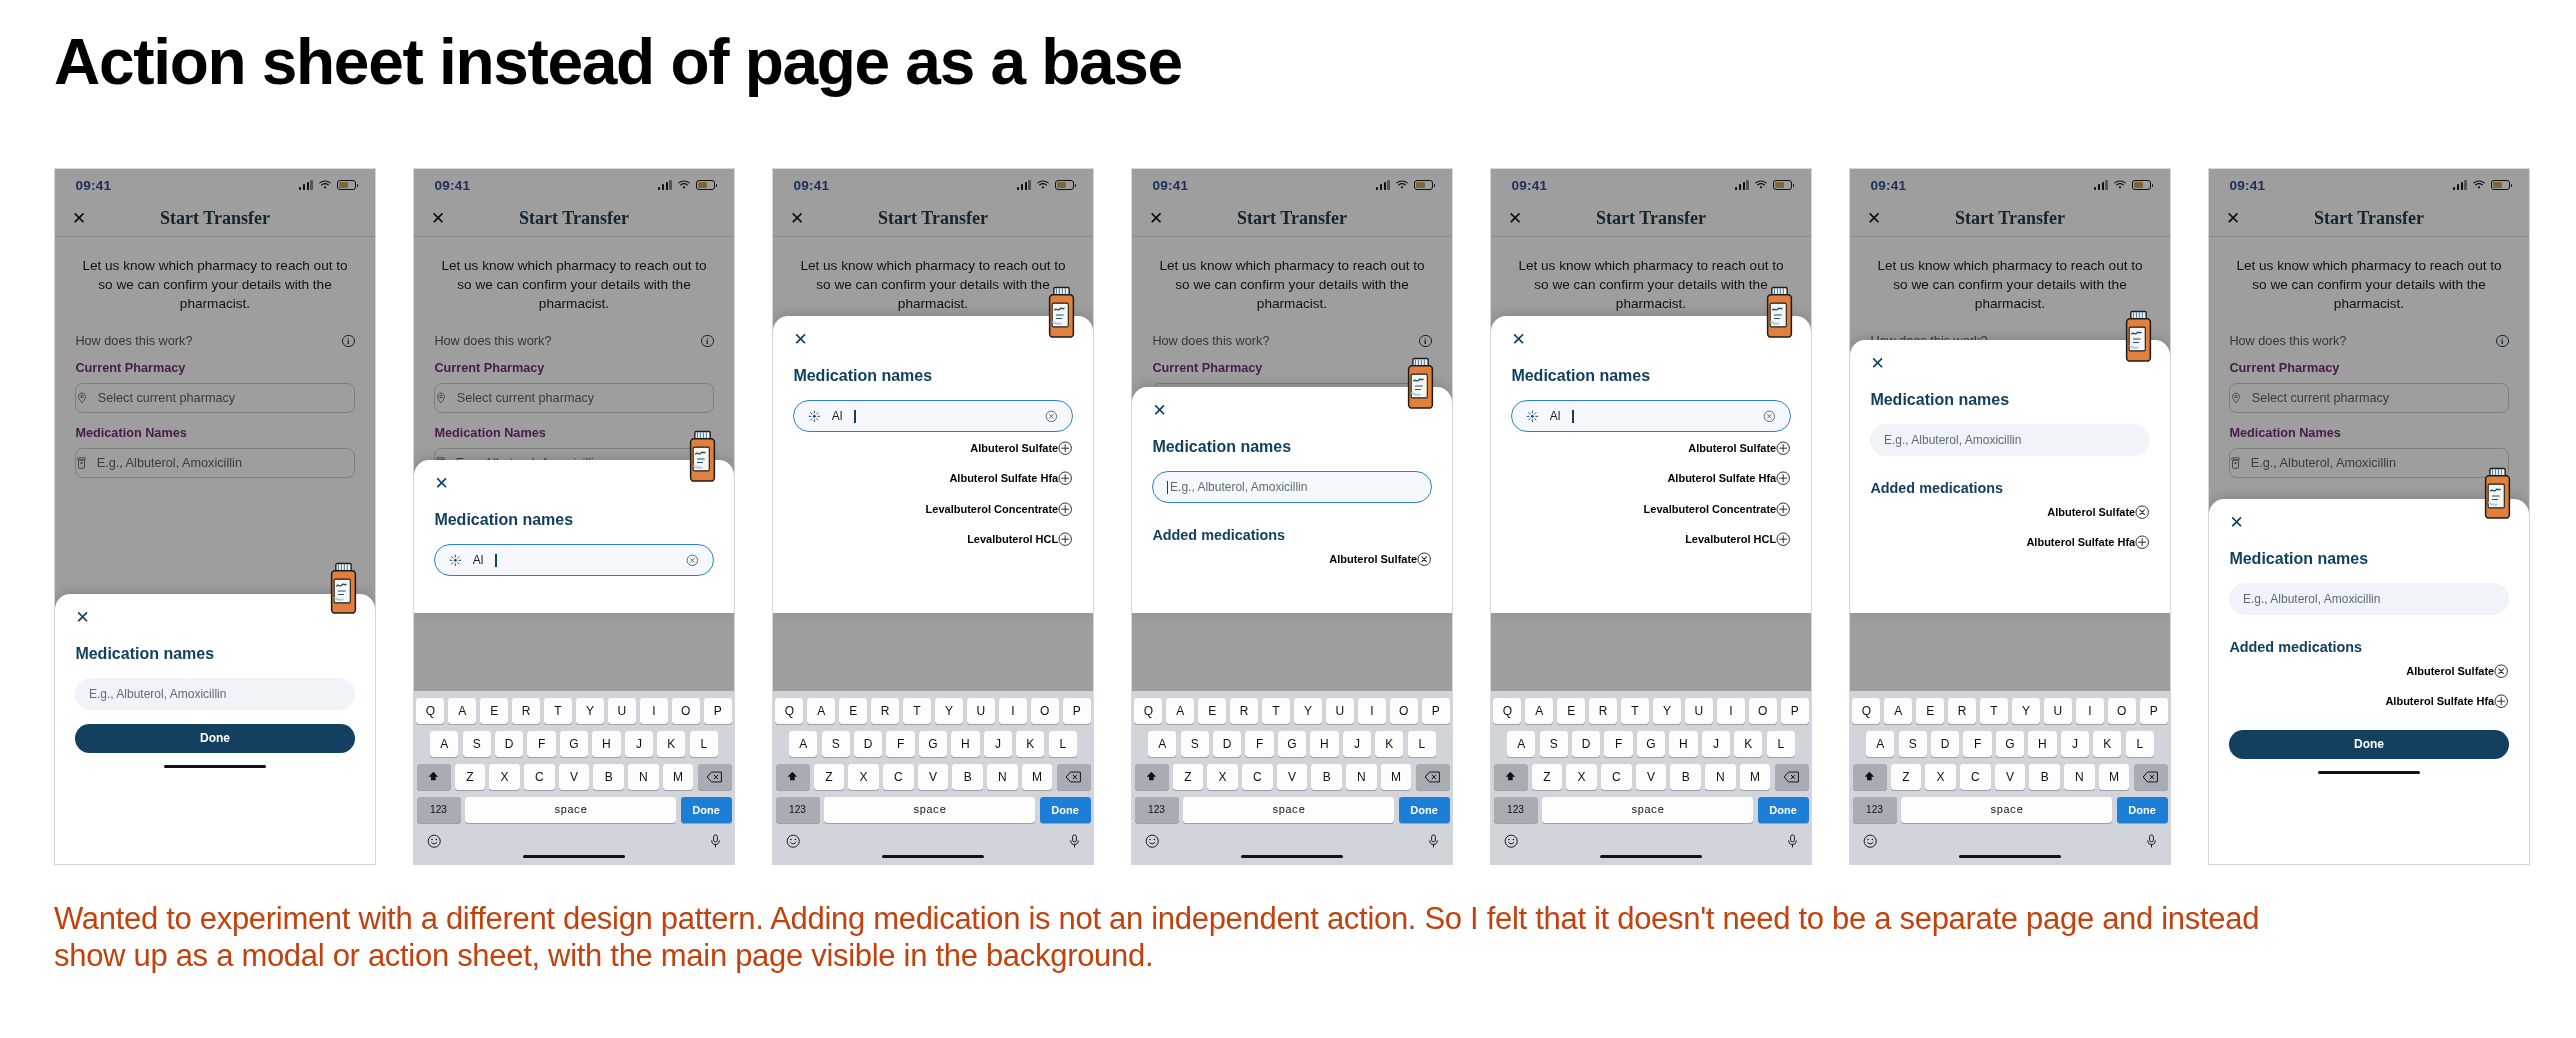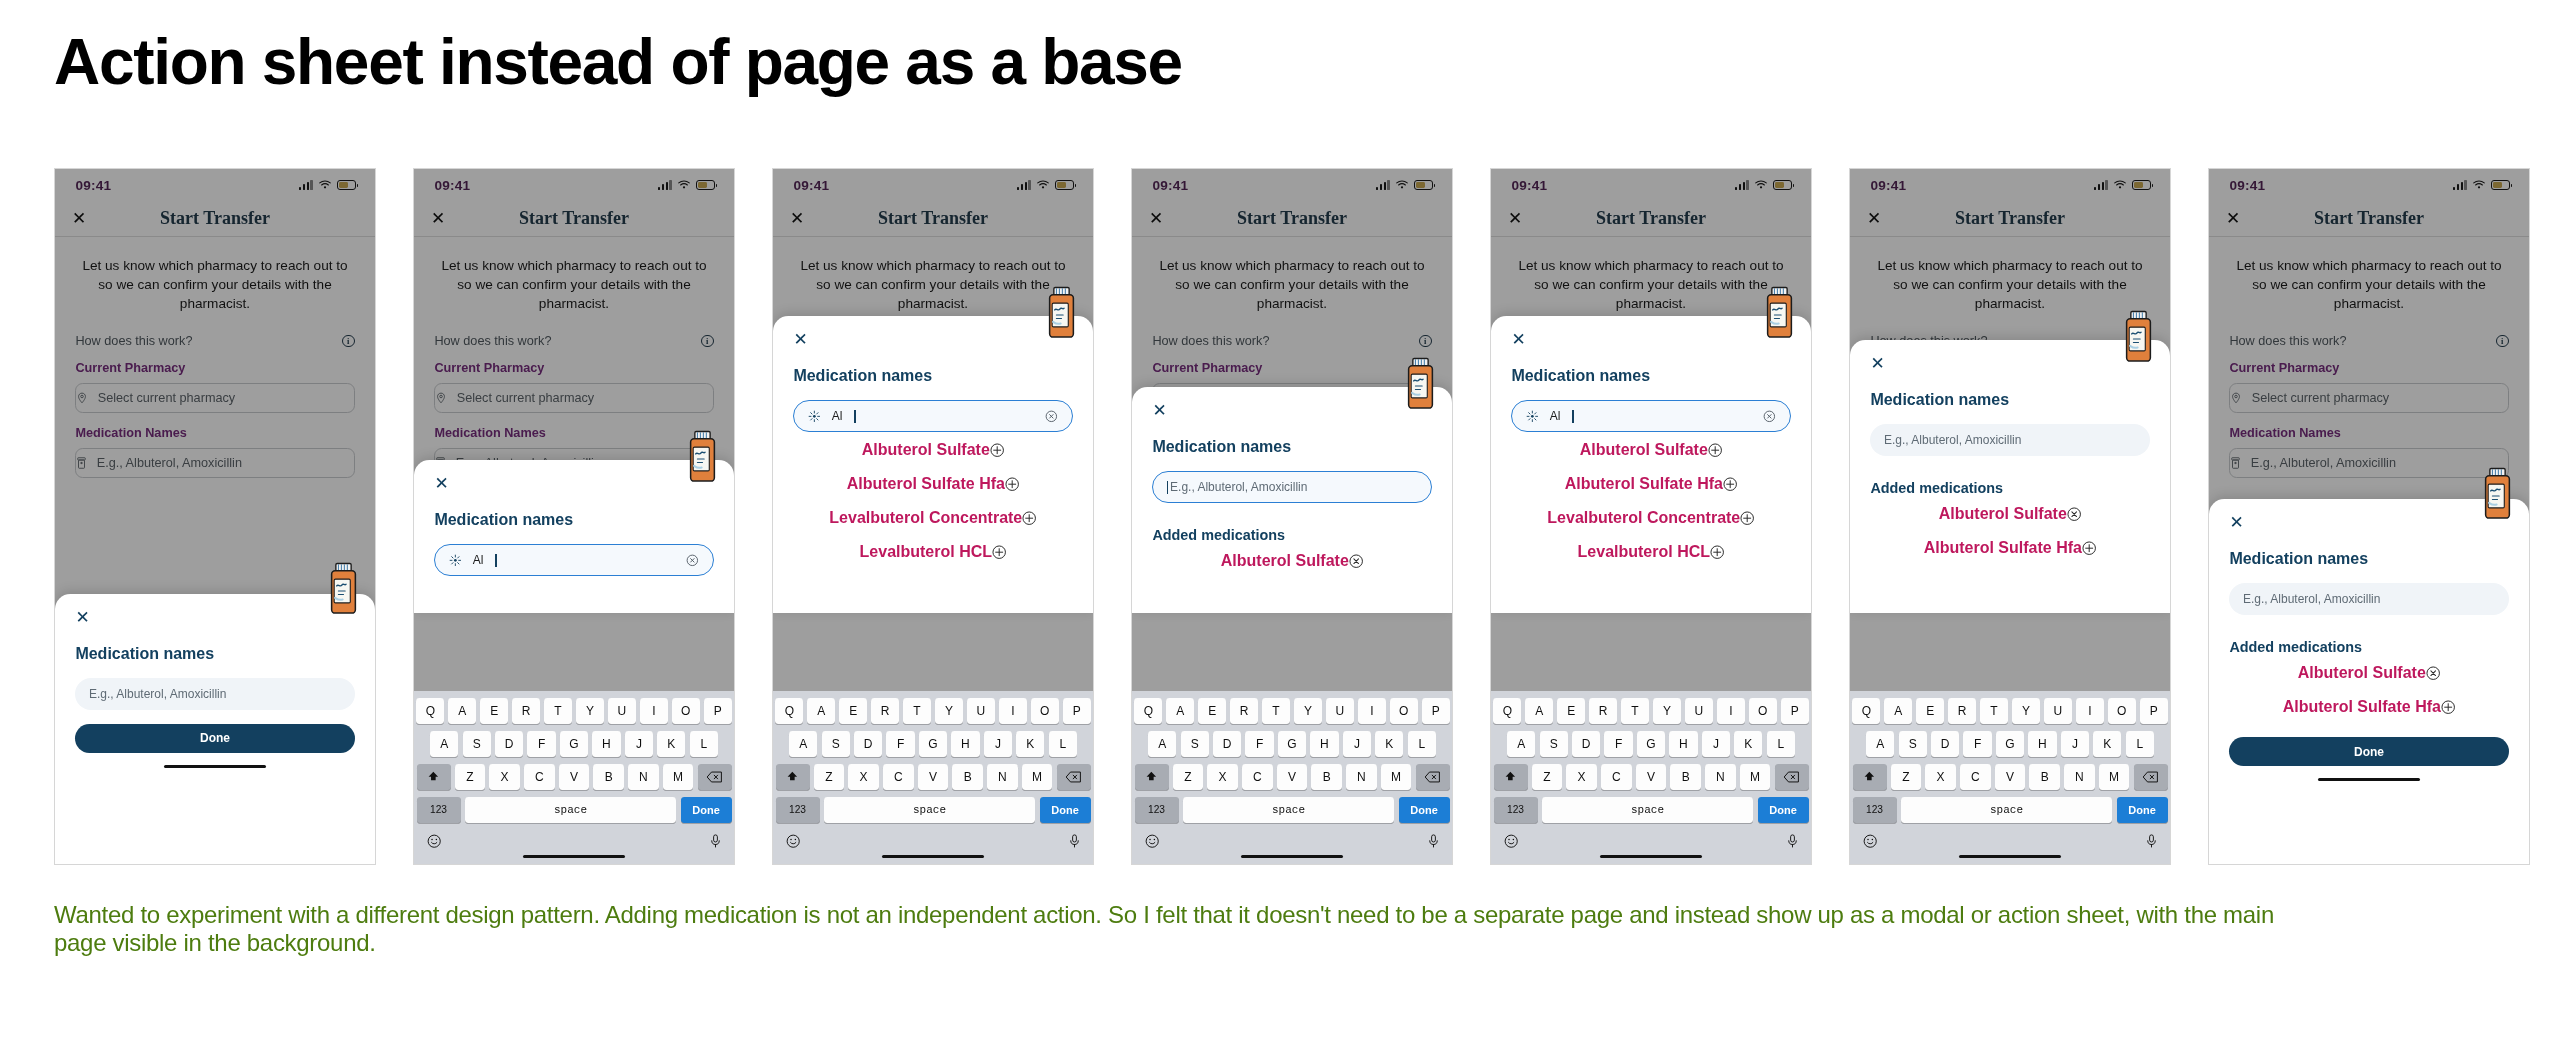--- a/index.html
+++ b/index.html
@@ -45,21 +45,21 @@
     display: flex; flex-direction: column;
   }
   
   .dim { filter: brightness(0.62) saturate(0.55); }
 
   .statusbar {
     height: 32px; flex: 0 0 32px;
     display: flex; align-items: center; justify-content: space-between;
     padding: 0 18.7px 0 20.4px;
   }
-  .sb-time { font-size: 13.6px; font-weight: 700; color: #701a75; letter-spacing: 0.2px; }
+  .sb-time { font-size: 13.6px; font-weight: 700; color: #1d4ed8; letter-spacing: 0.2px; }
   .sb-icons { display: flex; align-items: center; gap: 6px; }
   .sig { display: flex; align-items: flex-end; gap: 1.3px; height: 10.2px; }
   .sig i { width: 2.5px; background: #1a1a1a; border-radius: 0.4px; display:block; }
   .sig i:nth-child(1){height:3.4px}
   .sig i:nth-child(2){height:6px}
   .sig i:nth-child(3){height:8.5px}
   .sig i:nth-child(4){height:10.2px; background:#8a8a8a}
   .batt {
     width: 19.5px; height: 10.2px; border: 1.1px solid #1a1a1a;
     border-radius: 3px; position: relative; padding: 1.1px;
@@ -132,23 +132,23 @@
   }
   .sheet-input.focused-empty {
     background: #f5f9fd; border: 1.1px solid #2b7fd4; color: #5f6b75;
   }
   .caret { display:inline-block; width:1.4px; height:12.7px; background:#13405f; margin-left:0.8px; vertical-align:-1.7px;}
   .caret-lead { display:inline-block; width:1.4px; height:12.7px; background:#13405f; margin-right:1.7px; vertical-align:-1.7px;}
   .sparkle { flex:0 0 auto; }
   .clear-x { margin-left: auto; flex: 0 0 auto; }
 
   .result-row, .added-row {
-    display: flex; align-items: center; justify-content: center;
+    display: flex; align-items: center; justify-content: flex-end;
     padding: 8.5px 0 7.6px;
-    font-size: 16px; color: #be185d; font-weight: 600;
+    font-size: 11px; color: #000000; font-weight: 600;
   }
   .result-row b { font-weight: 800; }
   .sect-h { margin-top: 24px; font-size: 14.4px; font-weight: 700; color: #13405f; }
   .circ { width: 14.4px; height: 14.4px; flex: 0 0 auto; }
 
   .done-btn {
     margin-top: 13.6px; height: 29px; border-radius: 14.4px;
     background: #13405f; color: #fff; font-size: 12px; font-weight: 700;
     display: flex; align-items: center; justify-content: center;
   }
@@ -177,21 +177,21 @@
   .key.space { flex: 1 1 auto; font-size: 11px; font-family: Liberation Mono, monospace; }
   .key.done { flex: 0 0 51px; background: #1c7ed6; color:#fff; font-size: 11px; font-weight:600; }
   .kbot { display: flex; align-items: center; justify-content: space-between; padding: 0.8px 10.2px 0; height: 22px; }
   .kb-home { width: 102px; height: 3.4px; background:#111; border-radius:1.7px; margin: 2.5px auto 6px; }
 
   
   .bottle { position: absolute; width: 39px; height: 53px; z-index: 9; pointer-events: none; }
 
   .caption {
     position: absolute; left: 54px; right: 48px; top: 901px;
-    font-size: 24px; line-height: 1.18; color: #4d7c0f; letter-spacing: -0.3px;
+    font-size: 31px; line-height: 1.18; color: #c2410c; letter-spacing: -0.3px;
   }
 </style>
 </head>
 <body>
 
 <div class="page">
 
   <h1 class="page-title">Action sheet instead of page as a base</h1>
 
   <div class="frames-row" id="frames">

